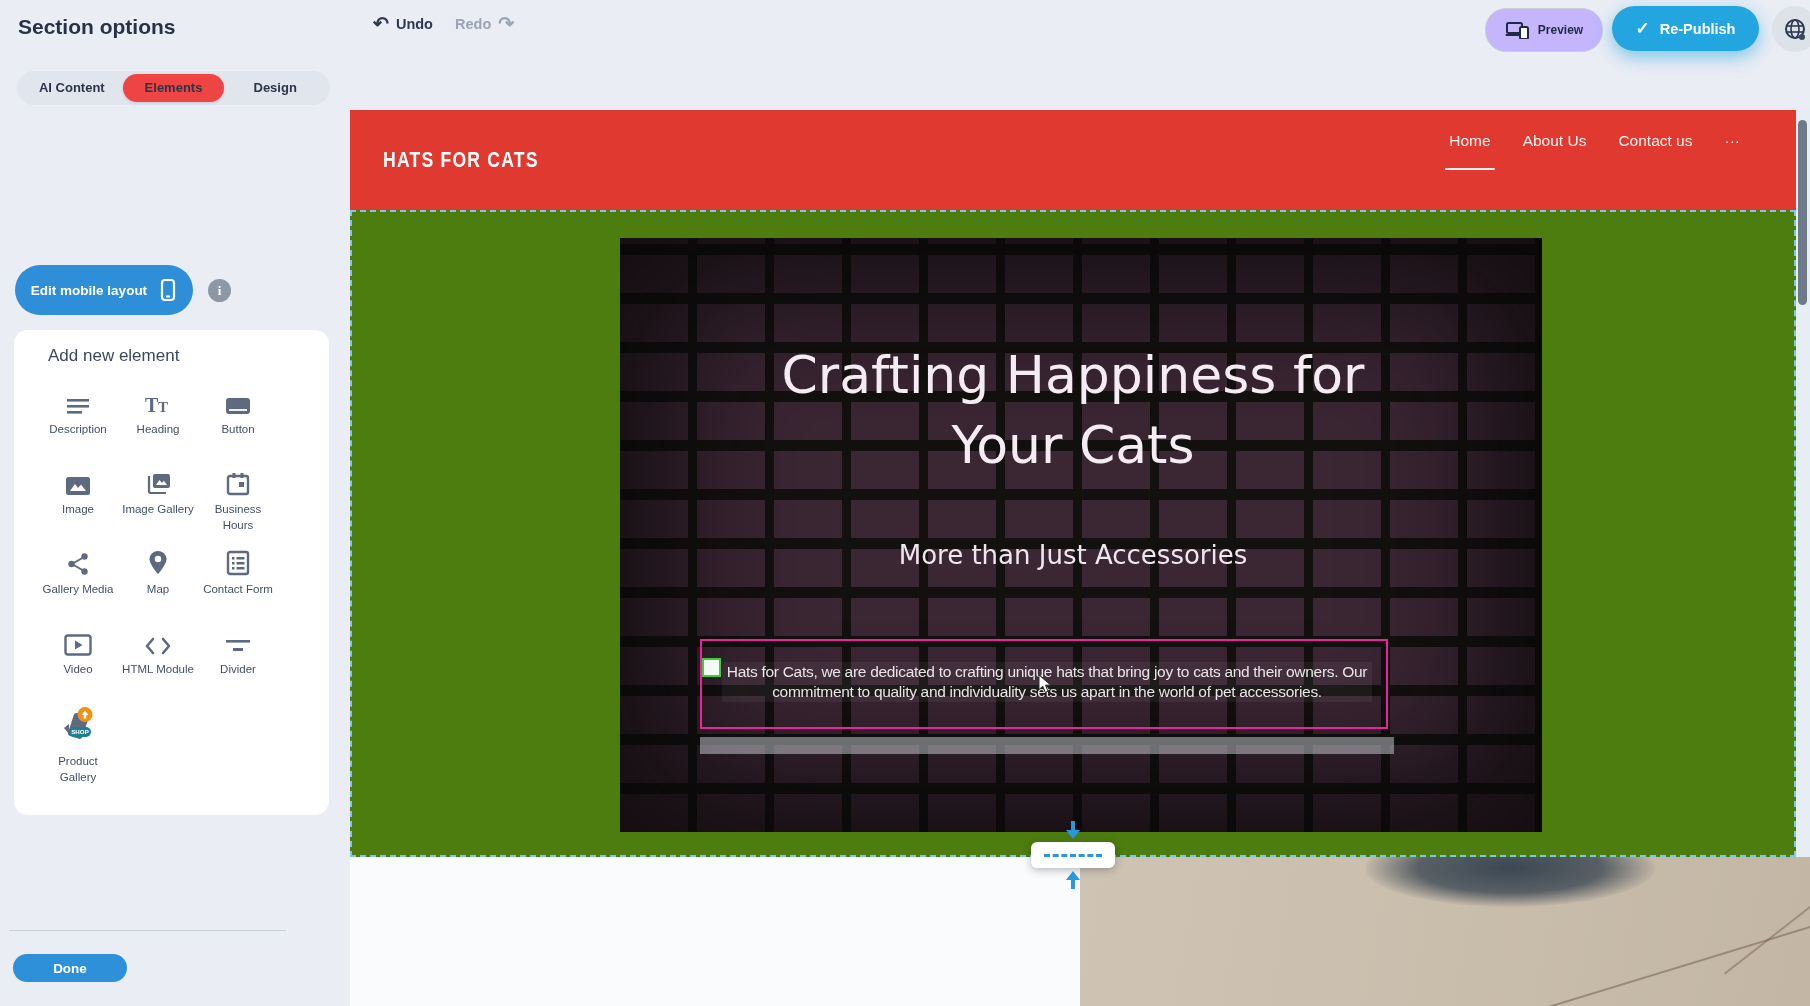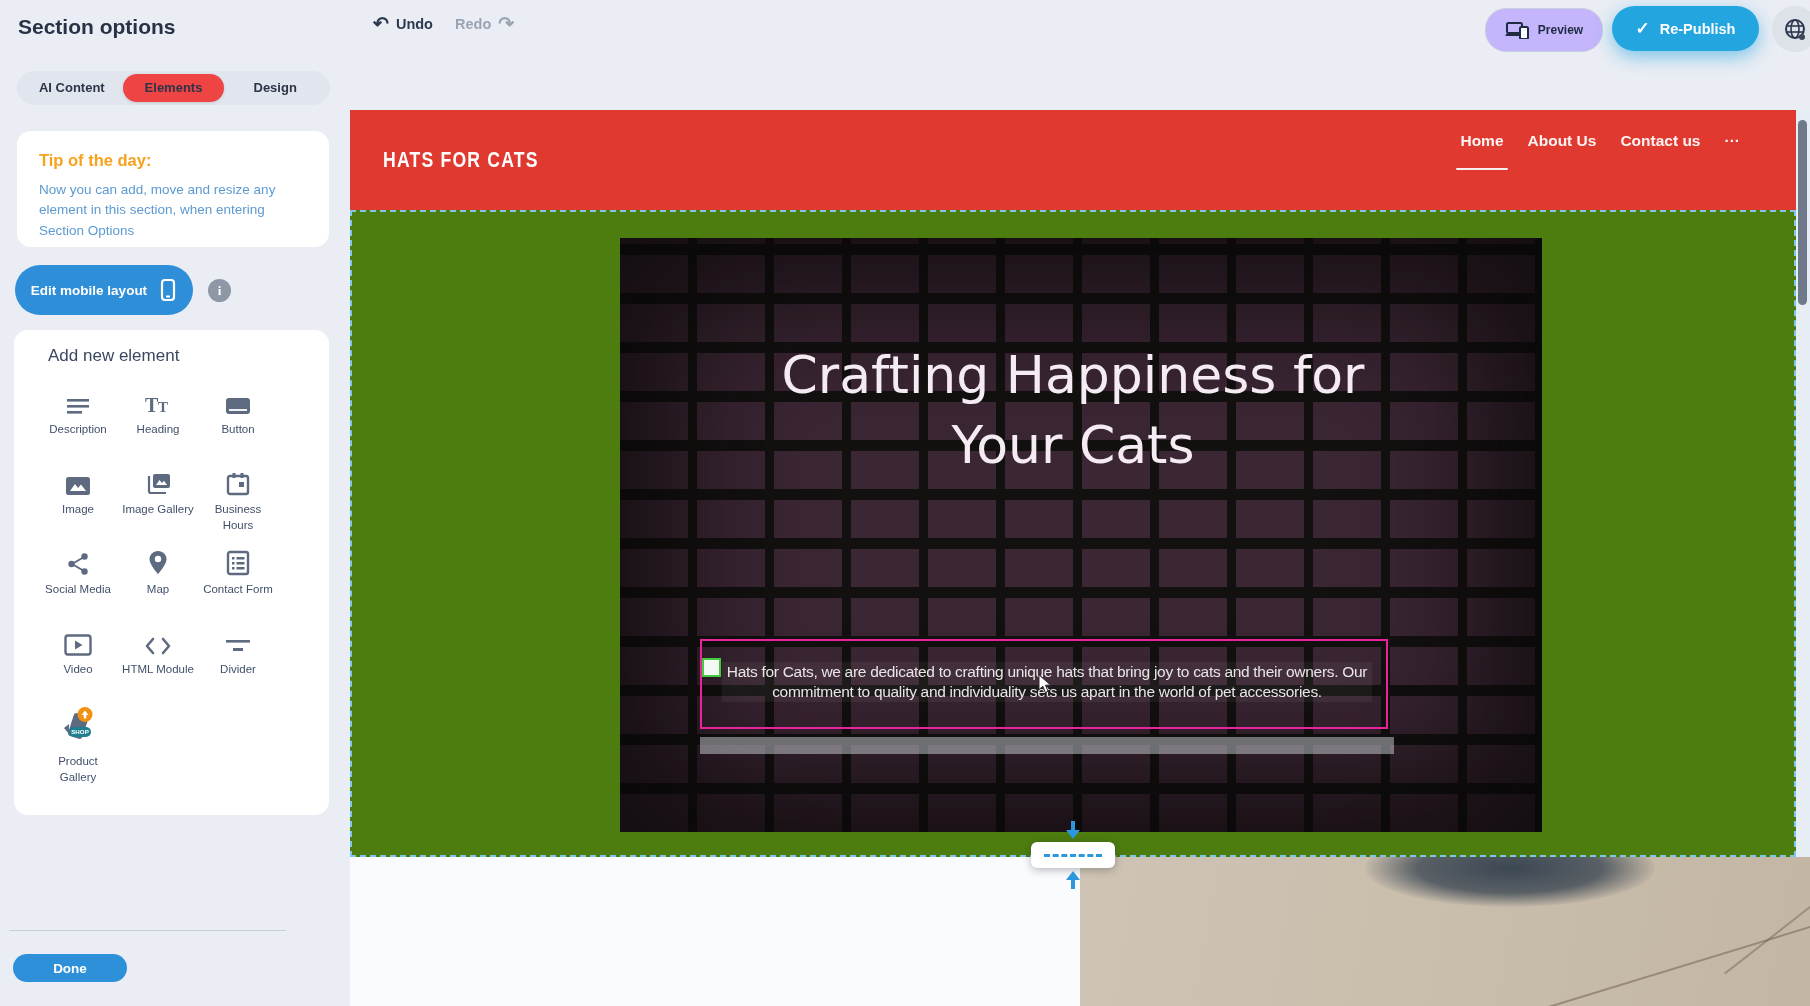--- a/index.html
+++ b/index.html
@@ -50,21 +50,21 @@
   .dot{position:absolute;top:27px;width:9px;height:9px;border-radius:50%;background:#d4d4d1;}
   .url-zone{position:absolute;left:58px;top:0;right:0;height:43px;background:#f2f1ee;border-top-left-radius:10px;border-bottom-left-radius:10px;
       display:flex;align-items:center;}
   .lock{margin-left:12px;}
   .url-text{margin-left:14px;font-size:17px;color:#a04545;cursor:text;}
   .domain-link{margin-left:16px;font-size:15px;font-weight:bold;color:#3fb54a;letter-spacing:.3px;cursor:pointer;}
 
   .site-header{position:absolute;left:0;top:53px;width:1446px;height:100px;background:#e03a30;}
   .logo{position:absolute;left:33px;top:37px;color:#fff;font-size:22px;font-weight:bold;letter-spacing:1.5px;
         transform:scaleX(.8);transform-origin:left center;cursor:pointer;}
-  .nav{position:absolute;right:56px;top:22px;display:flex;gap:24px;align-items:center;font-weight:bold;}
+  .nav{position:absolute;right:56px;top:22px;display:flex;gap:32px;align-items:center;}
   .nav-item{color:#fdf3f2;font-size:15.5px;cursor:pointer;position:relative;padding-bottom:4px;}
   .nav-item.active::after{content:"";position:absolute;left:-4px;right:-4px;bottom:-16px;height:2.5px;background:#f6efee;border-radius:2px;}
 
   .hero{position:absolute;left:0;top:153px;width:1442px;height:643px;background:#4d7c0f;border:2px dashed #7ec7ea;box-sizing:content-box;}
   .tile-grid{position:absolute;left:268px;top:26px;width:922px;height:594px;
      background-image:
        repeating-linear-gradient(0deg, rgba(19,16,16,0) 0 38px, #131010 38px 49px),
        repeating-linear-gradient(90deg, #3b2634 0 68px, #131010 68px 77px);
      box-shadow:inset 0 0 130px 55px rgba(8,6,6,.78);}
   .hero-heading{position:absolute;left:0;right:0;top:128px;margin:0 auto;max-width:700px;text-align:center;
@@ -145,24 +145,20 @@
 </div>
 
 <div class="sidebar">
 
   <div class="tabs">
     <div class="tab">AI Content</div>
     <div class="tab active">Elements</div>
     <div class="tab">Design</div>
   </div>
 
-  <div class="tip-card">
-    <div class="tip-title">Tip of the day:</div>
-    <div class="tip-body">Now you can add, move and resize any element in this section, when entering Section Options</div>
-  </div>
 
   <div class="edit-mobile">
     <span>Edit mobile layout</span>
     <span>
       <svg width="18" height="24" viewBox="0 0 18 24">
         <rect x="3" y="2" width="12" height="20" rx="3" fill="none" stroke="#fff" stroke-width="2.2"></rect>
         <line x1="7" y1="18.5" x2="11" y2="18.5" stroke="#fff" stroke-width="2"></line>
       </svg>
     </span>
   </div>
@@ -240,21 +236,21 @@
       <div class="el-item">
         <span class="el-icon">
           <svg width="24" height="24" viewBox="0 0 24 24">
             <line x1="18" y1="5" x2="6" y2="12" stroke="#5d6a80" stroke-width="2"></line>
             <line x1="6" y1="12" x2="18" y2="19" stroke="#5d6a80" stroke-width="2"></line>
             <circle cx="18.5" cy="4.5" r="3.2" fill="#5d6a80"></circle>
             <circle cx="5.5" cy="12" r="3.2" fill="#5d6a80"></circle>
             <circle cx="18.5" cy="19.5" r="3.2" fill="#5d6a80"></circle>
           </svg>
           </span>
-        <span class="el-label">Social Media</span>
+        <span class="el-label">Gallery Media</span>
       </div>
 
       <div class="el-item">
         <span class="el-icon">
           <svg width="22" height="26" viewBox="0 0 22 26">
             <path d="M11 1 C6 1 2.5 4.8 2.5 9.2 C2.5 14.5 11 24 11 24 C11 24 19.5 14.5 19.5 9.2 C19.5 4.8 16 1 11 1 Z" fill="#5d6a80"></path>
             <circle cx="11" cy="9" r="3.2" fill="#fff"></circle>
           </svg>
           </span>
         <span class="el-label">Map</span>
@@ -337,20 +333,21 @@
       <div class="nav-item active">Home</div>
       <div class="nav-item">About Us</div>
       <div class="nav-item">Contact us</div>
       <div class="nav-item">···</div>
     </div>
   </div>
 
   <div class="hero">
     <div class="tile-grid"></div>
     <h1 class="hero-heading">Crafting Happiness for Your Cats</h1>
+    <div class="hero-sub">More than Just Accessories</div>
 
     <div class="sel-box">
       <div class="sel-handle"></div>
       <p class="sel-par">Hats for Cats, we are dedicated to crafting unique hats that bring joy to cats and their owners. Our commitment to quality and individuality sets us apart in the world of pet accessories.</p>
     </div>
     <div class="ghost-band"></div>
 
     <span class="cursor-arrow">
       <svg width="15" height="20" viewBox="0 0 15 20">
         <path d="M1 1 L1 15.5 L4.8 12.2 L7.3 18.5 L10 17.3 L7.5 11.2 L12.5 11 Z" fill="#fff" stroke="#333" stroke-width="1"></path>

